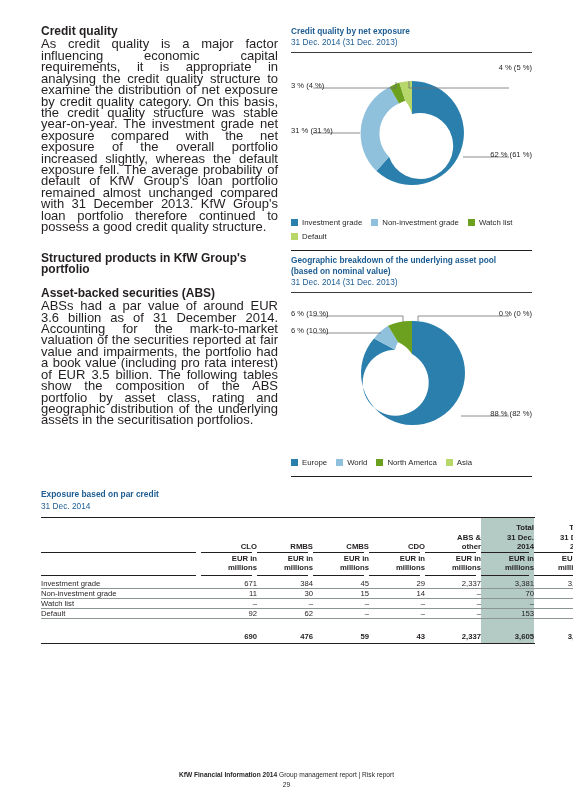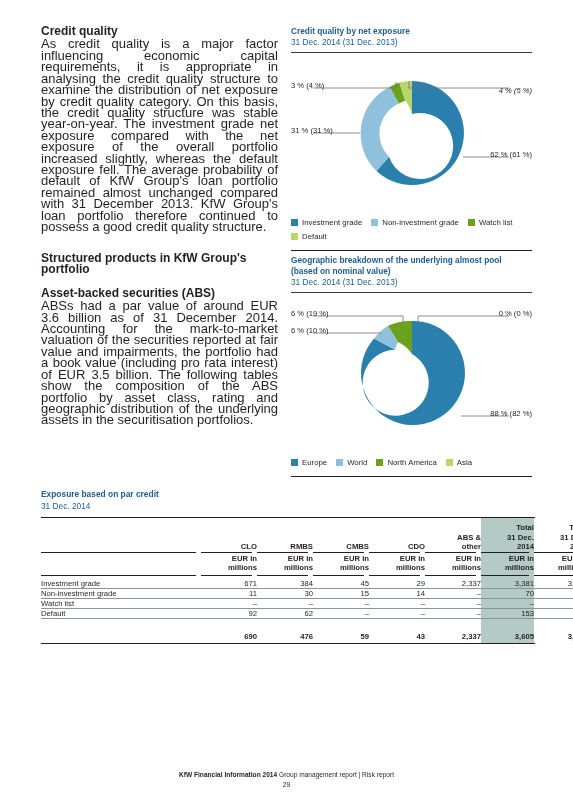--- a/index.html
+++ b/index.html
@@ -211,21 +211,21 @@
 
         <g stroke="#6d6e71" stroke-width="0.8" fill="none">
           <path d="M 22 28 L 105 28 L 105 22"></path>
           <path d="M 218 28 L 118 28 L 118 21"></path>
           <path d="M 22 73 L 69 73"></path>
           <path d="M 218 97 L 172 97"></path>
         </g>
       </svg>
 
       <div class="cb-label" style="left:0px; top:21px;">3 % (4 %)</div>
-      <div class="cb-label" style="right:0px; top:26px;font-style:italic;">4 % (5 %)</div>
+      <div class="cb-label" style="right:0px; top:3px;">4 % (5 %)</div>
       <div class="cb-label" style="left:0px; top:66px;">31 % (31 %)</div>
       <div class="cb-label" style="right:0px; top:90px;">62 % (61 %)</div>
     </div>
 
     <div class="legend" style="margin-top:5px;">
       <span class="legend-item">
         <i class="swatch" style="background:#2a7fad"></i>
         <span>Investment grade</span>
       </span>
       <span class="legend-item">
@@ -239,21 +239,21 @@
       <span class="legend-item" style="width:100%; margin-top:2px;">
         <i class="swatch" style="background:#b7d76b"></i>
         <span>Default</span>
       </span>
     </div>
 
     <div class="rule-thick" style="margin-top:7px;"></div>
   </div>
 
   <div class="col-right" style="top:255px;">
-    <div class="chart-title">Geographic breakdown of the underlying almost pool</div>
+    <div class="chart-title">Geographic breakdown of the underlying asset pool</div>
     <div class="chart-title">(based on nominal value)</div>
     <div class="chart-sub">31 Dec. 2014 (31 Dec. 2013)</div>
     <div class="rule-thin"></div>
 
     <div class="donut-wrap" style="margin-top:7px;">
       <svg class="donut-svg" width="241" height="152" viewBox="0 0 241 152">
 
         <path d="M 121 21 A 52 52 0 1 1 83.04 38.56 L 104.09 49.70 A 33 33 0 1 0 121 54 Z" fill="#2a7fad"></path>
 
         <path d="M 83.04 38.56 A 52 52 0 0 1 97.01 25.79 L 106.93 42.05 A 33 33 0 0 0 104.09 49.70 Z" fill="#8fc1dd"></path>

